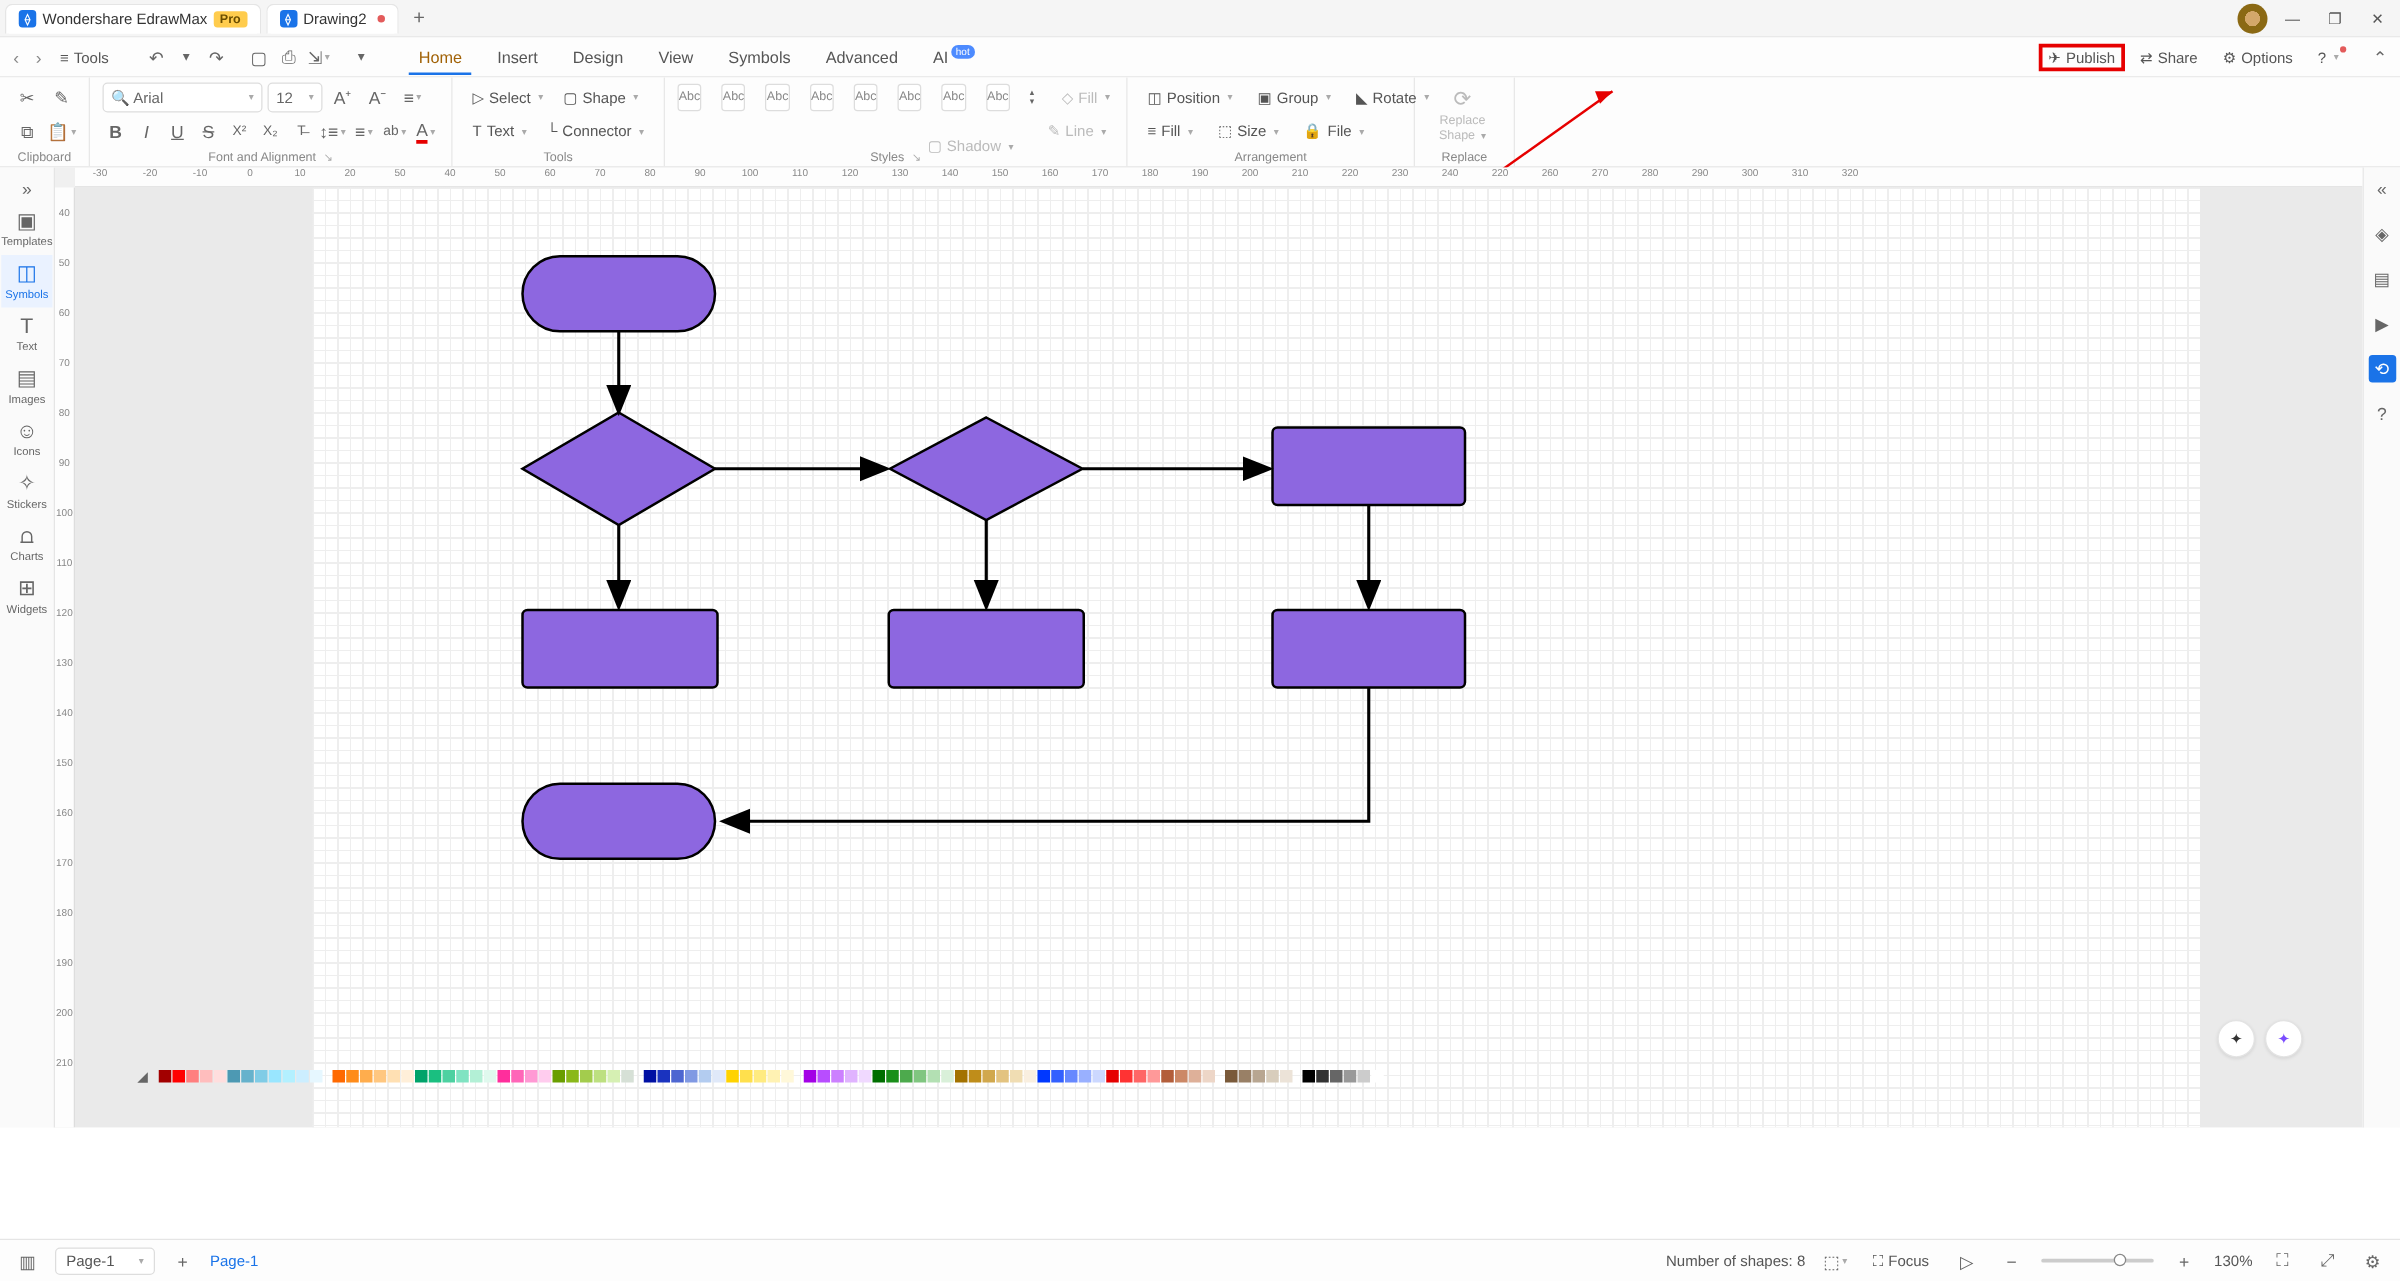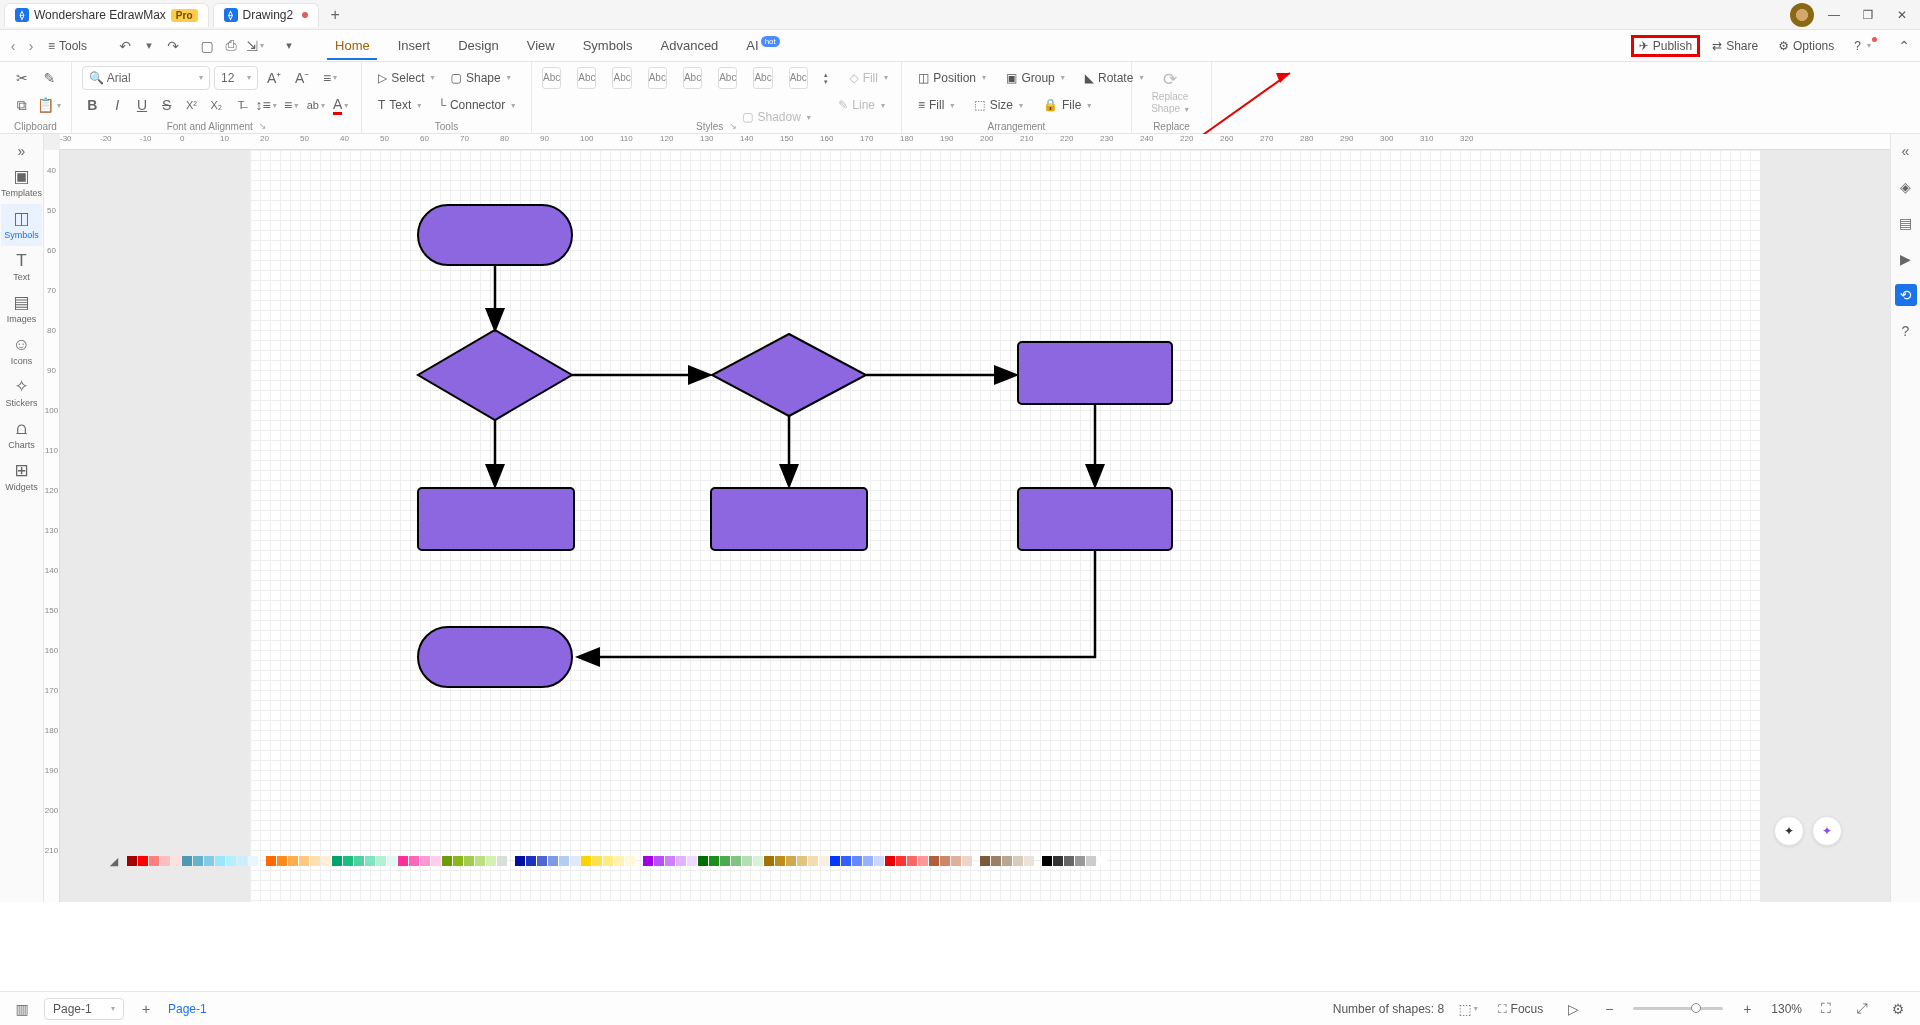--- a/index.html
+++ b/index.html
@@ -39,21 +39,21 @@
 .style-chip { width:28px; height:22px; border:1px solid #ddd; border-radius:3px; display:flex; align-items:center; justify-content:center; font-size:10px; color:#888; background:#fff; }
 .replace-shape { display:flex; flex-direction:column; align-items:center; justify-content:center; width:56px; color:#888; gap:1px; }
 .workspace { position:relative; height:768px; display:flex; }
 .left-rail { width:44px; background:#fafafa; border-right:1px solid #e5e5e5; display:flex; flex-direction:column; align-items:center; padding-top:6px; gap:0; }
 .rail-item { display:flex; flex-direction:column; align-items:center; padding:6px 0; width:100%; cursor:pointer; color:#666; }
 .rail-item.active { color:#1a73e8; background:#eaf2ff; }
 .rail-item .ric { font-size:17px; line-height:18px; }
 .rail-item .rt { font-size:9px; margin-top:2px; }
 .canvas-wrap { flex:1; position:relative; background:#f0f0f0; overflow:hidden; }
 .ruler-h { position:absolute; top:0; left:16px; right:0; height:16px; background:#fdfdfd; border-bottom:1px solid #ddd; display:flex; font-size:8px; color:#888; overflow:hidden; }
-.ruler-h span { width:40px; flex:0 0 40px; text-align:left; position:relative; }
+.ruler-h span { width:40px; flex:0 0 40px; text-align:center; position:relative; }
 .ruler-v { position:absolute; top:16px; left:0; width:16px; bottom:0; background:#fdfdfd; border-right:1px solid #ddd; display:flex; flex-direction:column; font-size:8px; color:#888; overflow:hidden; }
 .ruler-v span { height:40px; flex:0 0 40px; display:flex; align-items:center; justify-content:center; writing-mode:horizontal-tb; }
 .canvas-area { position:absolute; top:16px; left:16px; right:0; bottom:0; overflow:hidden; }
 .margin-gray { position:absolute; top:0; bottom:0; left:0; width:190px; background:#eaeaea; }
 .margin-gray.right { left:auto; right:0; width:130px; }
 .page { position:absolute; top:0; left:190px; right:130px; bottom:0; background:#fff;
   background-image:repeating-linear-gradient(#eee 0 1px,transparent 1px 10px),repeating-linear-gradient(90deg,#eee 0 1px,transparent 1px 10px),repeating-linear-gradient(#ddd 0 1px,transparent 1px 40px),repeating-linear-gradient(90deg,#ddd 0 1px,transparent 1px 40px);
 }
 svg.flow { position:absolute; top:0; left:190px; width:1100px; height:752px; }
 .shp { fill:#8d67e0; stroke:#000; stroke-width:2; }

